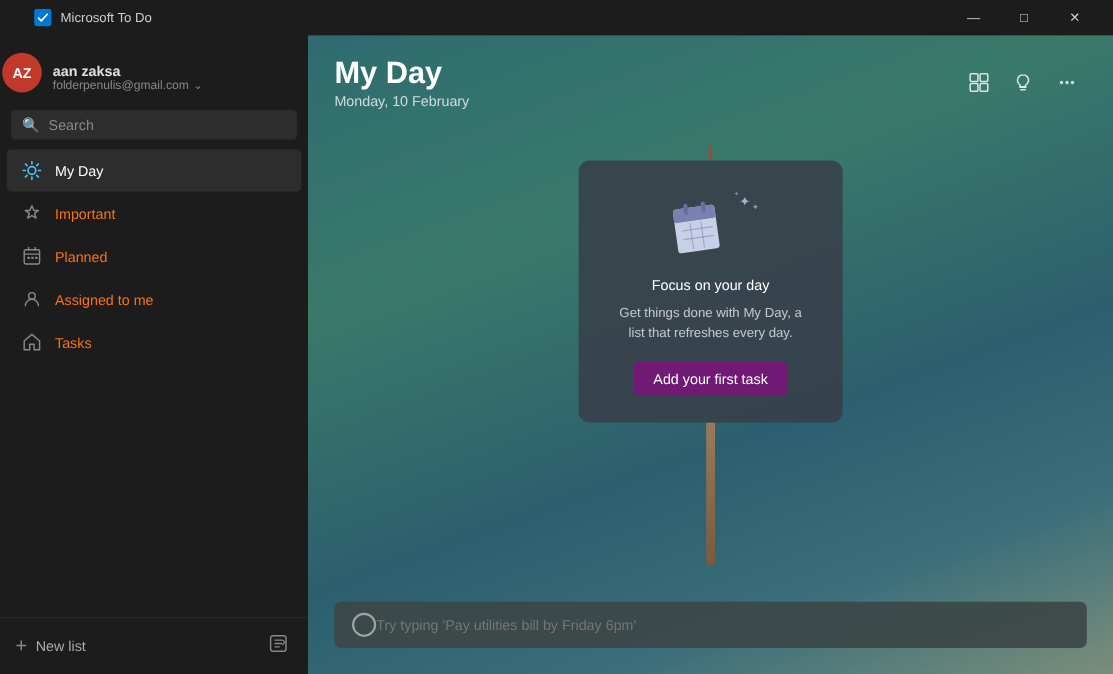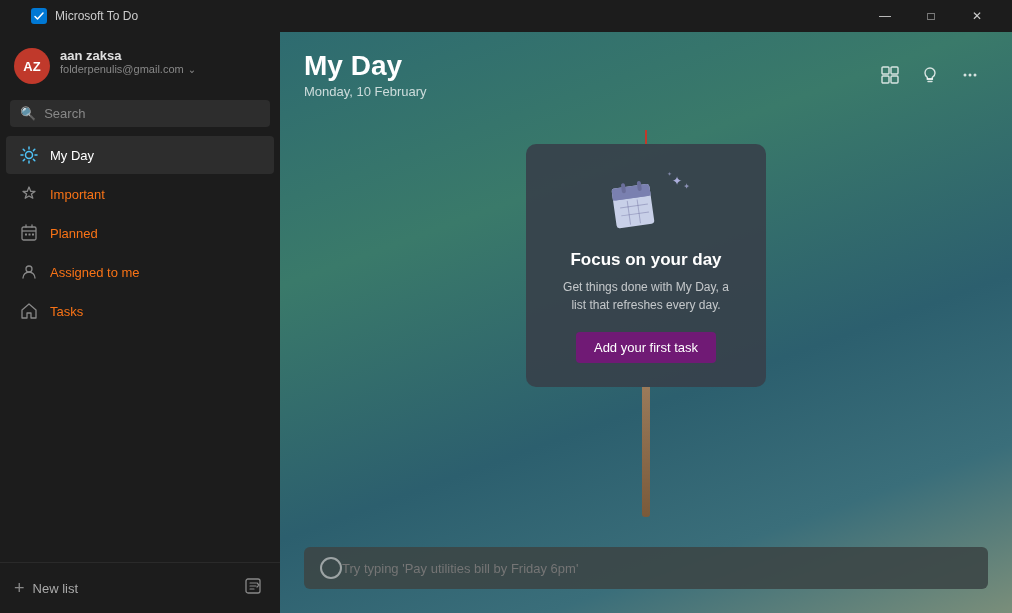--- a/index.html
+++ b/index.html
@@ -64,23 +64,23 @@
     
     .sidebar {
       width: 280px;
       background: #1c1c1c;
       display: flex;
       flex-direction: column;
       flex-shrink: 0;
     }
     .sidebar-profile {
       display: flex;
-      align-items: flex-start;
+      align-items: flex-end;
       gap: 10px;
-      padding: 16px 14px 12px 14px;
+      padding: 16px 14px 12px 2px;
     }
     .avatar {
       width: 36px;
       height: 36px;
       border-radius: 50%;
       background: #c0392b;
       display: flex;
       align-items: center;
       justify-content: center;
       color: white;
@@ -268,22 +268,22 @@
       content: '';
       position: absolute;
       bottom: -2px;
       left: 50%;
       transform: translateX(-50%);
       width: 4px;
       height: 0;
       background: #8a6a4a;
     }
     .sign-heading {
-      font-size: 17px;
-      font-weight: 700;
+      font-size: 13px;
+      font-weight: 400;
       color: #fff;
       margin-bottom: 8px;
     }
     .sign-desc {
       font-size: 12px;
       color: rgba(255,255,255,0.7);
       line-height: 1.5;
       margin-bottom: 18px;
     }
     .add-task-btn {

